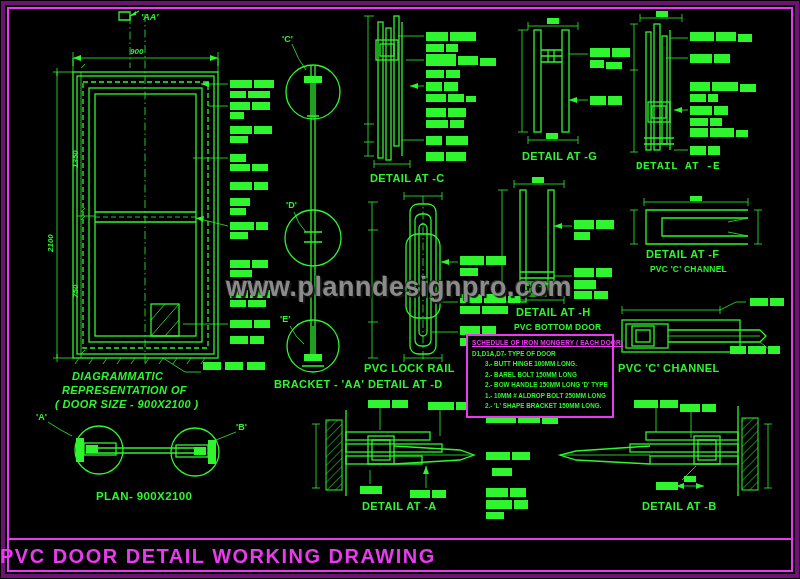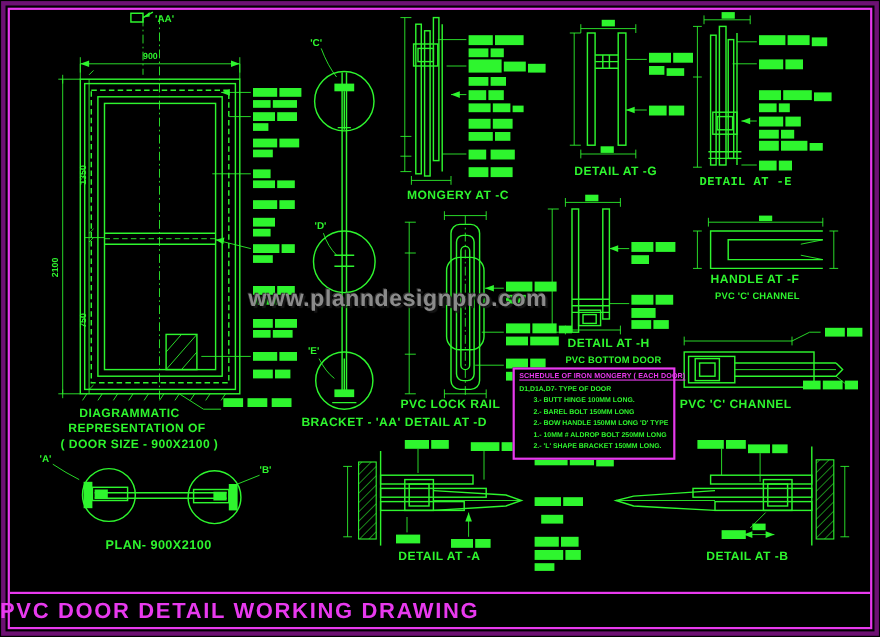--- a/index.html
+++ b/index.html
@@ -14,39 +14,39 @@
   .lbl{position:absolute;color:var(--line_green,#2ef52e);font-weight:bold;letter-spacing:.4px;
        white-space:nowrap;font-size:11px;}
   .lbl.small{font-size:8.5px;letter-spacing:.2px;}
   svg.art{position:absolute;left:0;top:0;overflow:visible;}
   .s{stroke:var(--line_green,#2ef52e);fill:none;stroke-width:1.3px;}
   .sthin{stroke:var(--line_green,#2ef52e);fill:none;stroke-width:.8px;}
   .sd{stroke-dasharray:5 3;}
   .sc{stroke-dasharray:8 3 1.5 3;}
   .f{fill:var(--line_green,#2ee82e);stroke:none;}
   svg text{fill:var(--line_green,#2ef52e);font-family:"Liberation Sans",sans-serif;font-weight:bold;}
-  .watermark{position:absolute;left:226px;top:260px;width:350px;z-index:4;
-             font-size:21px;font-weight:bold;color:var(--watermark_gray,#8b8b8b);
+  .watermark{position:absolute;left:226px;top:272px;width:350px;z-index:4;
+             font-size:27px;font-weight:bold;color:var(--watermark_gray,#8b8b8b);
              text-shadow:2px 2px 1px #161616,-1px -1px 0 #333;letter-spacing:.5px;}
   .schedule{position:absolute;left:466px;top:334px;width:148px;height:84px;
             border:2px solid var(--magenta,#e83aee);box-sizing:border-box;
             background:#000;padding:3px 4px;z-index:3;}
   .schedule .stitle{color:var(--magenta,#ef49f5);font-size:6.5px;font-weight:bold;
                     text-decoration:underline;white-space:nowrap;letter-spacing:.1px;}
   .schedule .srow{color:var(--line_green,#2ef52e);font-size:6.3px;font-weight:bold;
                   line-height:10.4px;white-space:nowrap;}
   .schedule .srow.ind{padding-left:13px;}
   .schedule .srow.first{margin-top:3px;}
 </style>
 </head>
 <body>
 
 <div class="canvas">
 
-  <div class="detail" style="left:33px;top:6px;width:250px;height:412px;">
+  <div class="detail" style="left:33px;top:6px;width:250px;height:412px;font-style:italic;">
     <svg class="art" width="250" height="362" viewBox="0 0 250 362">
 
       <path class="sthin sc" d="M97,10 V62"></path>
       <path class="s" d="M86,6 H97 V14 H86 Z M97,10 L106,5"></path>
       <polygon class="f" points="97,10 103,5 103,9"></polygon>
       <text x="108" y="14" font-size="9">'AA'</text>
 
       <path class="sthin" d="M40,52 H185 M40,46 V60 M185,46 V60 M40,52 V66 M185,52 V66"></path>
       <polygon class="f" points="40,52 48,49 48,55"></polygon>
       <polygon class="f" points="185,52 177,49 177,55"></polygon>
@@ -172,21 +172,21 @@
         <rect class="f" x="64" y="102" width="20" height="9"></rect>
           <rect class="f" x="86" y="102" width="18" height="9"></rect>
         <rect class="f" x="64" y="114" width="22" height="8"></rect>
           <rect class="f" x="88" y="114" width="14" height="8"></rect>
         <rect class="f" x="64" y="130" width="16" height="9"></rect>
           <rect class="f" x="84" y="130" width="22" height="9"></rect>
         <rect class="f" x="64" y="146" width="18" height="9"></rect>
           <rect class="f" x="84" y="146" width="20" height="9"></rect>
       </g>
     </svg>
-    <div class="lbl" style="left:8px;top:166px;">MONGERY AT -C</div>
+    <div class="lbl" style="left:8px;top:166px;">DETAIL AT -C</div>
   </div>
 
   <div class="detail" style="left:516px;top:16px;width:120px;height:152px;">
     <svg class="art" width="120" height="132" viewBox="0 0 120 132">
       <path class="sthin" d="M12,10 H62 M12,6 V14 M62,6 V14"></path>
       <rect class="f" x="31" y="2" width="12" height="6"></rect>
       <rect class="s" x="18" y="14" width="7" height="102"></rect>
       <rect class="s" x="46" y="14" width="7" height="102"></rect>
       <path class="s" d="M25,34 H46 M25,40 H46 M25,46 H46 M32,34 V46 M38,34 V46"></path>
       <path class="sthin" d="M6,14 V116 M2,14 H12 M2,116 H12"></path>
@@ -304,21 +304,21 @@
 
   <div class="detail" style="left:630px;top:196px;width:165px;height:86px;">
     <svg class="art" width="165" height="52" viewBox="0 0 165 52">
       <path class="sthin" d="M14,6 H118 M14,2 V10 M118,2 V10"></path>
       <rect class="f" x="60" y="0" width="12" height="5"></rect>
       <path class="s" d="M118,14 H16 V48 H118"></path>
       <path class="s" d="M118,22 H32 V40 H118"></path>
       <path class="sthin" d="M118,22 L98,26 M118,40 L98,36"></path>
       <path class="sthin" d="M4,14 V48 M0,14 H8 M0,48 H8 M128,14 V48 M124,14 H132 M124,48 H132"></path>
     </svg>
-    <div class="lbl" style="left:16px;top:52px;">HANDLE AT -F</div>
+    <div class="lbl" style="left:16px;top:52px;">DETAIL AT -F</div>
     <div class="lbl small" style="left:20px;top:68px;">PVC 'C' CHANNEL</div>
   </div>
 
   <div class="detail" style="left:610px;top:296px;width:185px;height:88px;">
     <svg class="art" width="185" height="64" viewBox="0 0 185 64">
       <path class="sthin" d="M12,14 H110 M12,10 V18 M110,10 V18 M110,14 L126,6 H136"></path>
       <rect class="f" x="140" y="2" width="18" height="8"></rect>
         <rect class="f" x="160" y="2" width="14" height="8"></rect>
       <rect class="s" x="12" y="24" width="118" height="32"></rect>
       <rect class="s" x="16" y="28" width="42" height="24"></rect>

